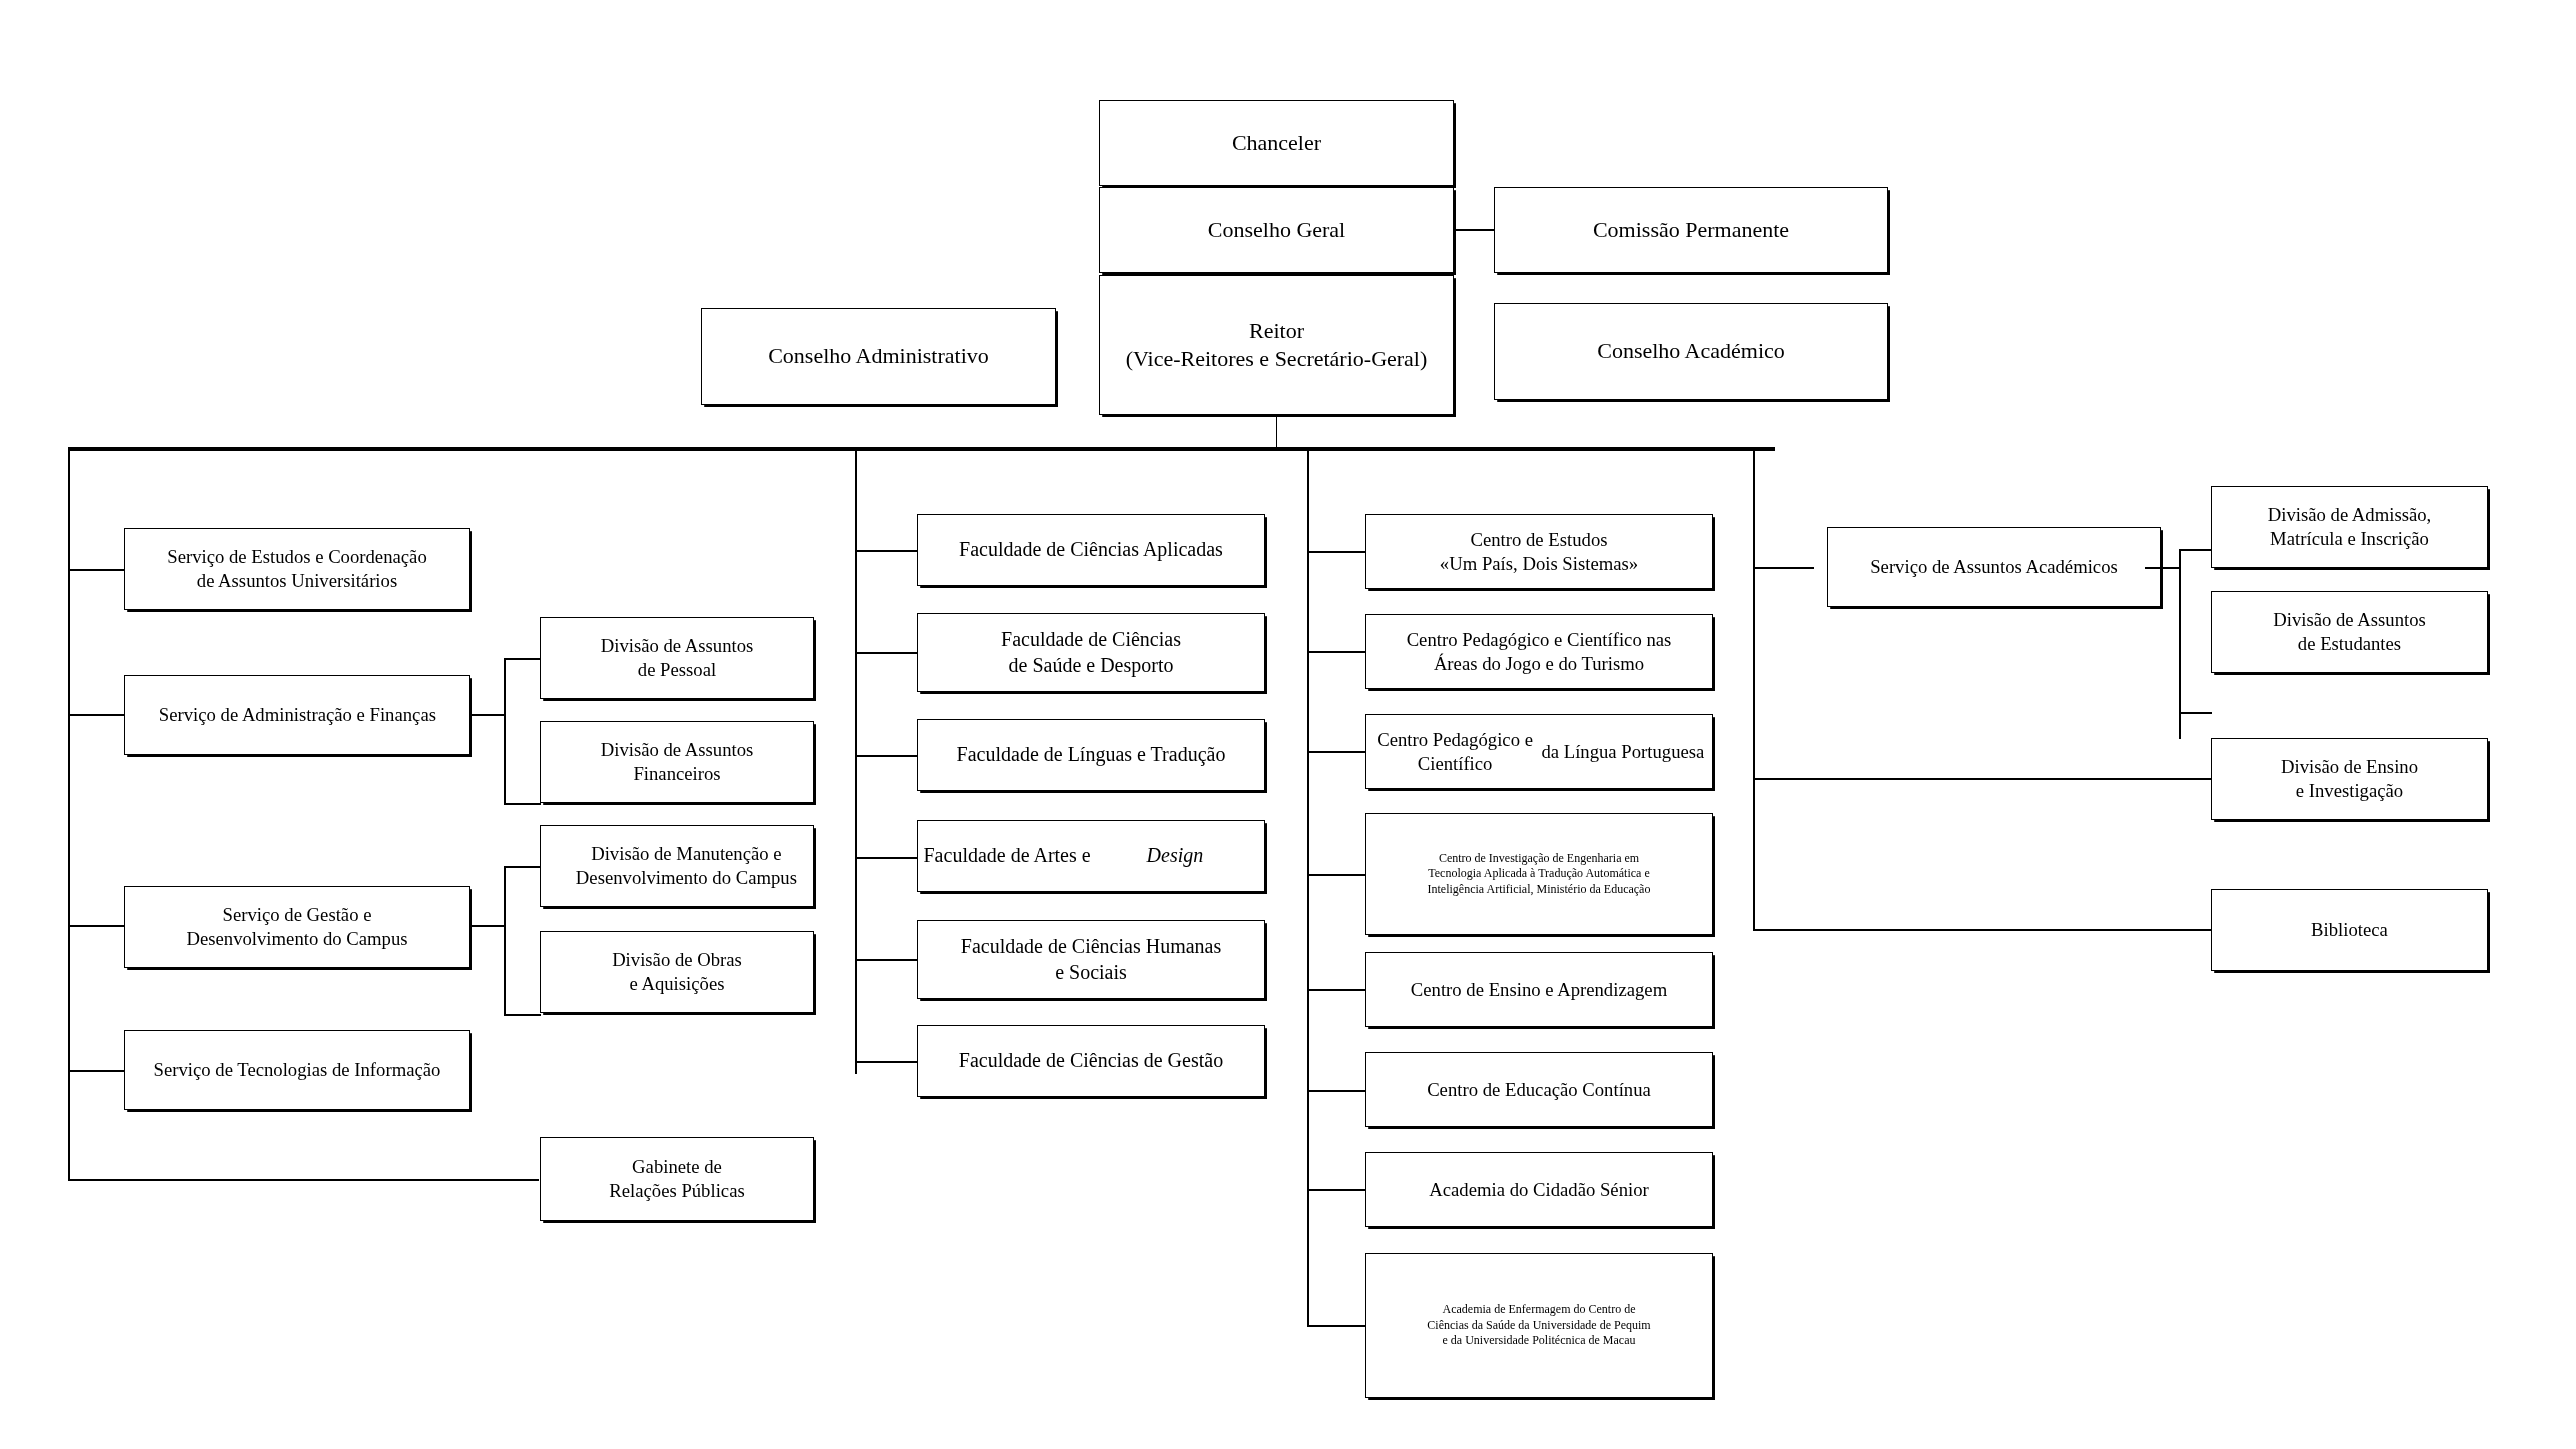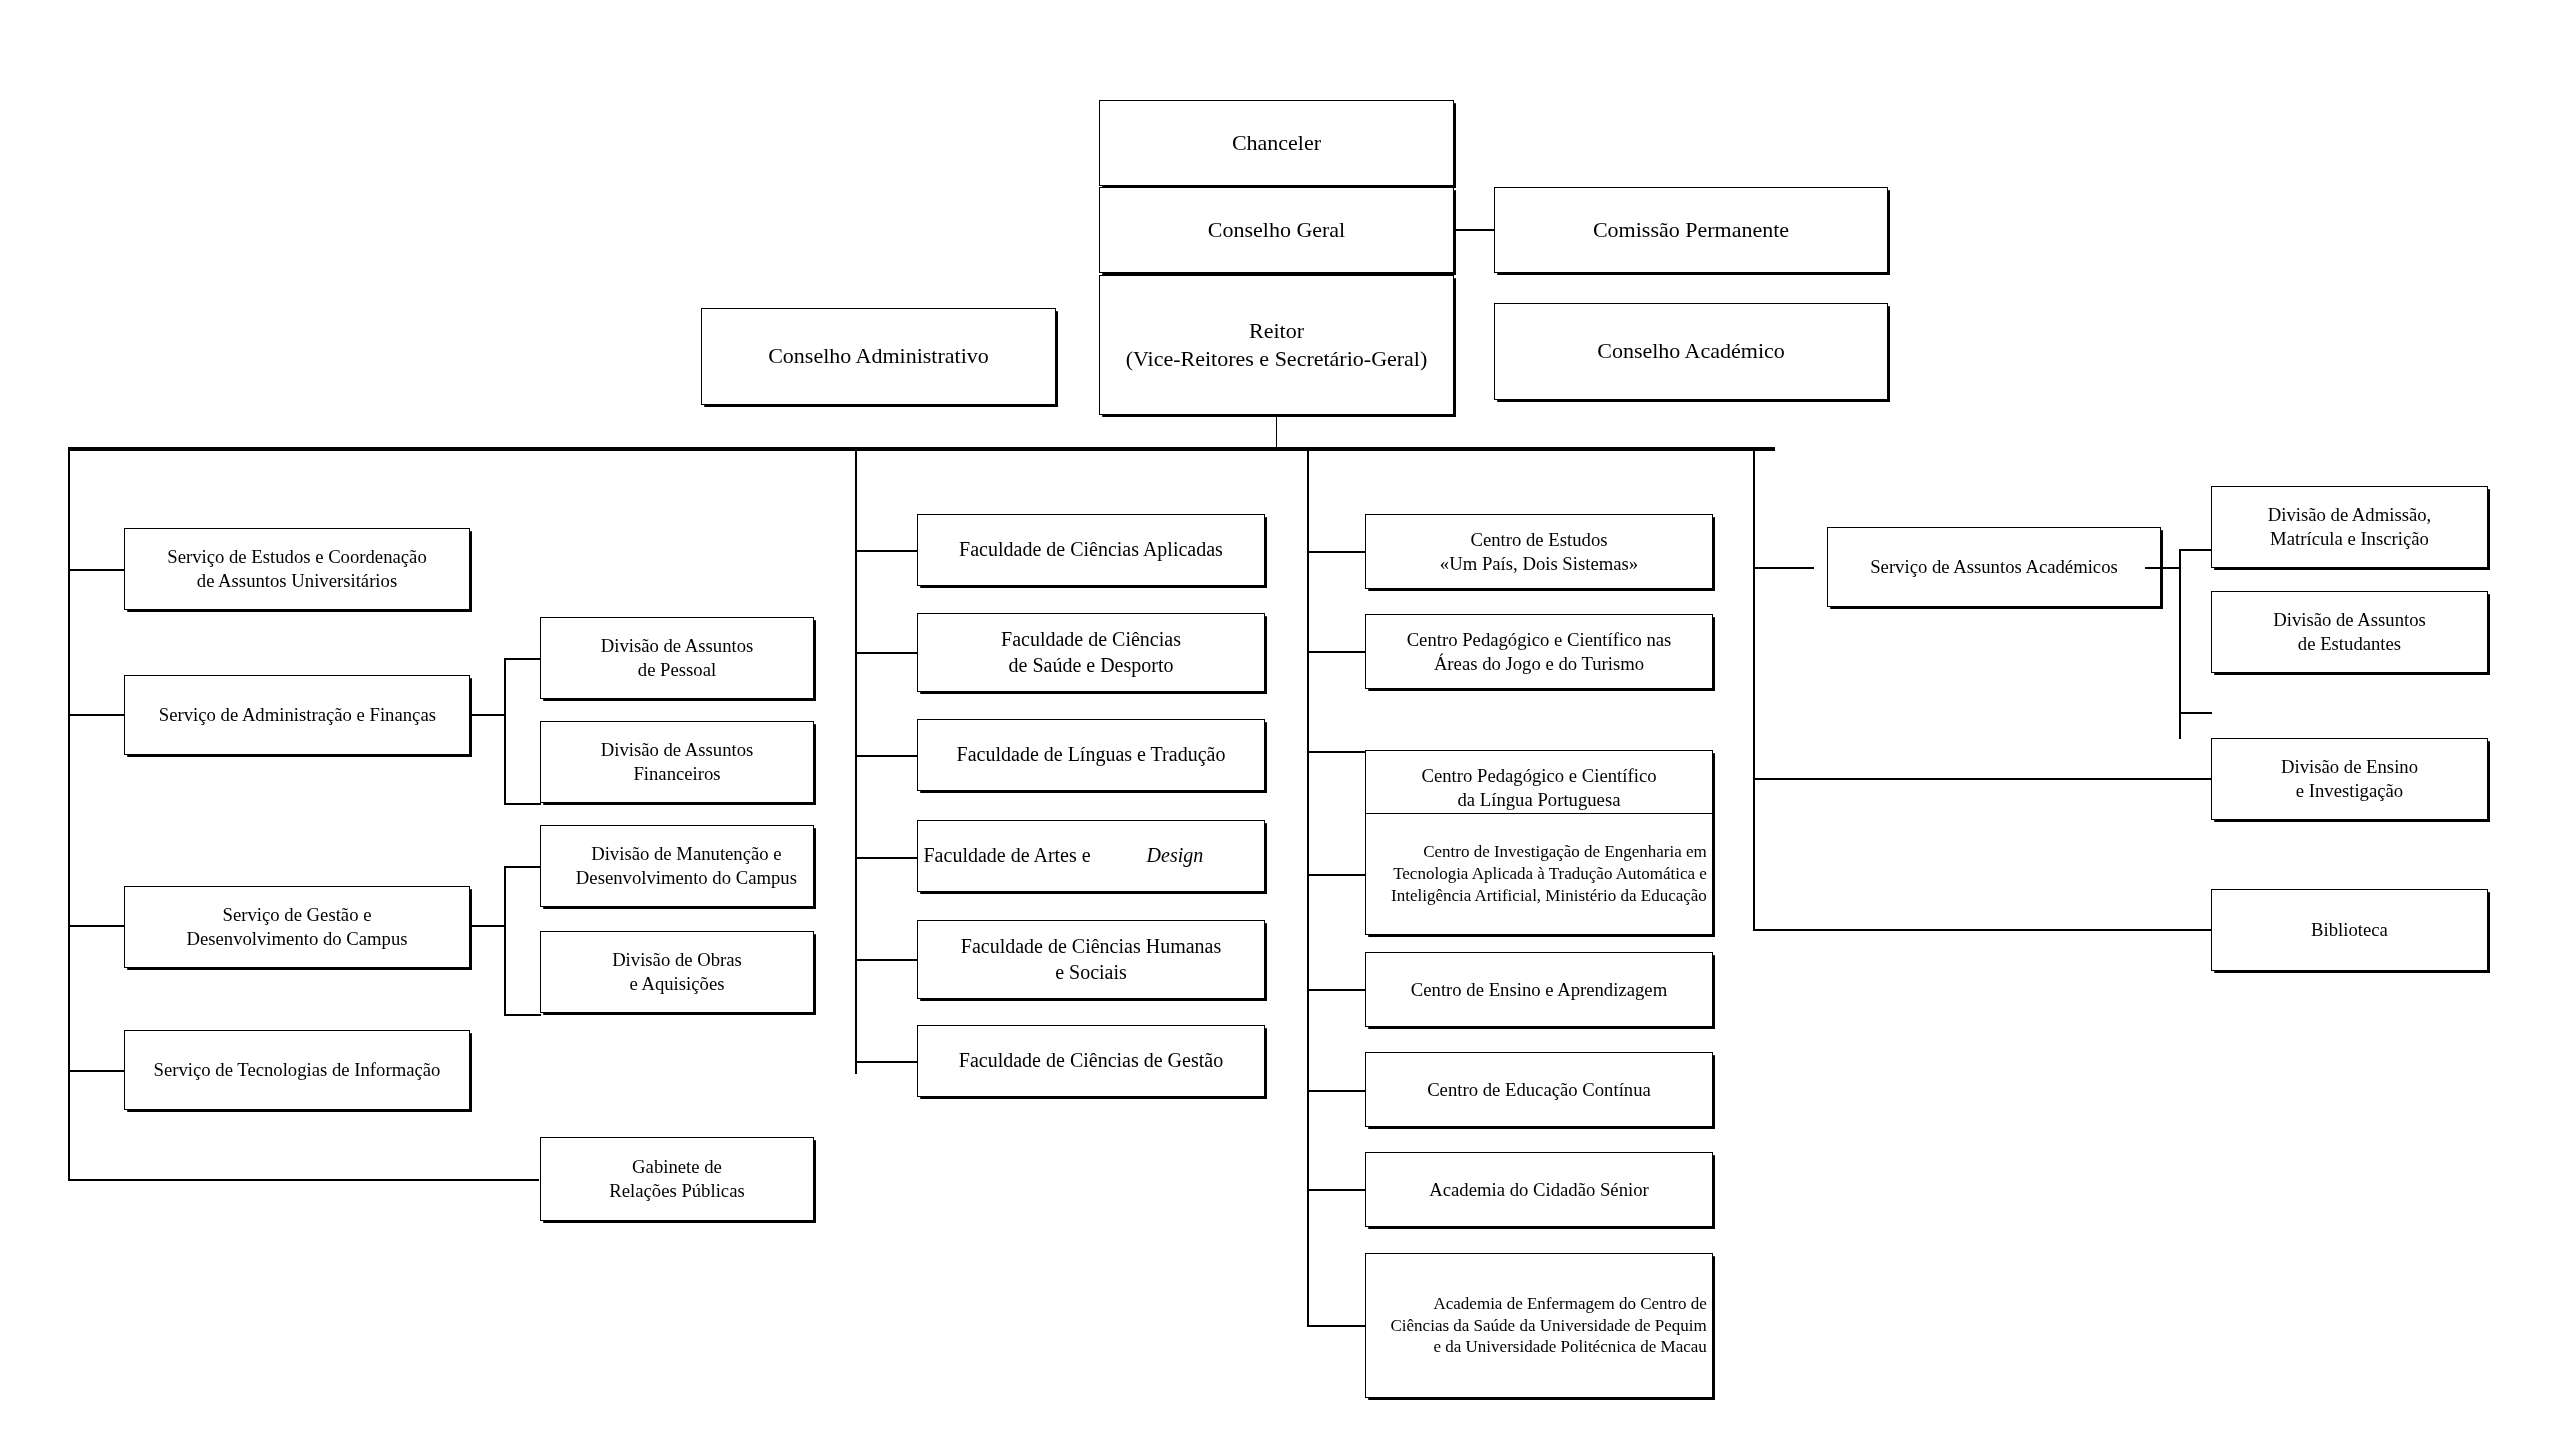--- a/index.html
+++ b/index.html
@@ -26,21 +26,21 @@
     text-align: center;
     color: #000000;
     line-height: 1.28;
     padding: 1.3px 5.2px;
     box-shadow: 2.6px 2.6px 0 -0.6px #000000;
   }
   .node span { display: block; width: 100%; }
   .sz-lg  { font-size: 22px; }
   .sz-md  { font-size: 20px; }
   .sz-sm  { font-size: 18.7px; }
-  .sz-xs  { font-size: 17px; text-align: right; }
+  .sz-xs  { font-size: 12px; }
   .ital { font-style: italic; }
   .line {
     position: absolute;
     background: #000000;
   }
   .hline { height: 1.9px; }
   .vline { width: 1.9px; }
   .bus { height: 3.9px; }
 </style>
 </head>
@@ -190,21 +190,21 @@
   <div class="node sz-sm" style="left:1365px; top:514px; width:348px; height:75px; flex-direction:column;">
     <span>Centro de Estudos</span>
     <span>«Um País, Dois Sistemas»</span>
   </div>
 
   <div class="node sz-sm" style="left:1365px; top:614px; width:348px; height:75px; flex-direction:column;">
     <span>Centro Pedagógico e Científico nas</span>
     <span>Áreas do Jogo e do Turismo</span>
   </div>
 
-  <div class="node sz-sm" style="left:1365px; top:714px; width:348px; height:75px; flex-direction:column;margin-top:36px;">
+  <div class="node sz-sm" style="left:1365px; top:714px; width:348px; height:75px; ">
     <span>Centro Pedagógico e Científico</span>
     <span>da Língua Portuguesa</span>
   </div>
 
   <div class="node sz-xs" style="left:1365px; top:813px; width:348px; height:122px; flex-direction:column;">
     <span>Centro de Investigação de Engenharia em</span>
     <span>Tecnologia Aplicada à Tradução Automática e</span>
     <span>Inteligência Artificial, Ministério da Educação</span>
   </div>
 

